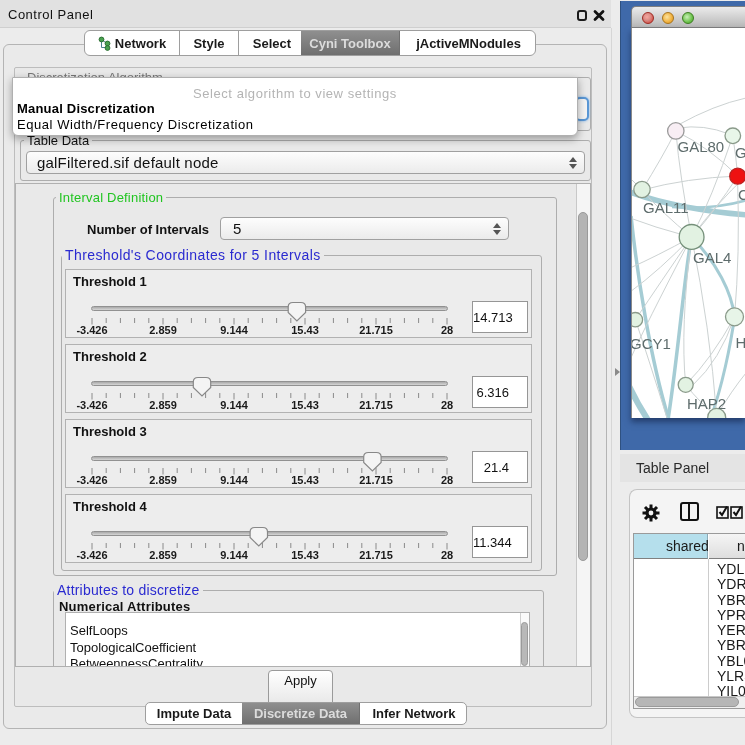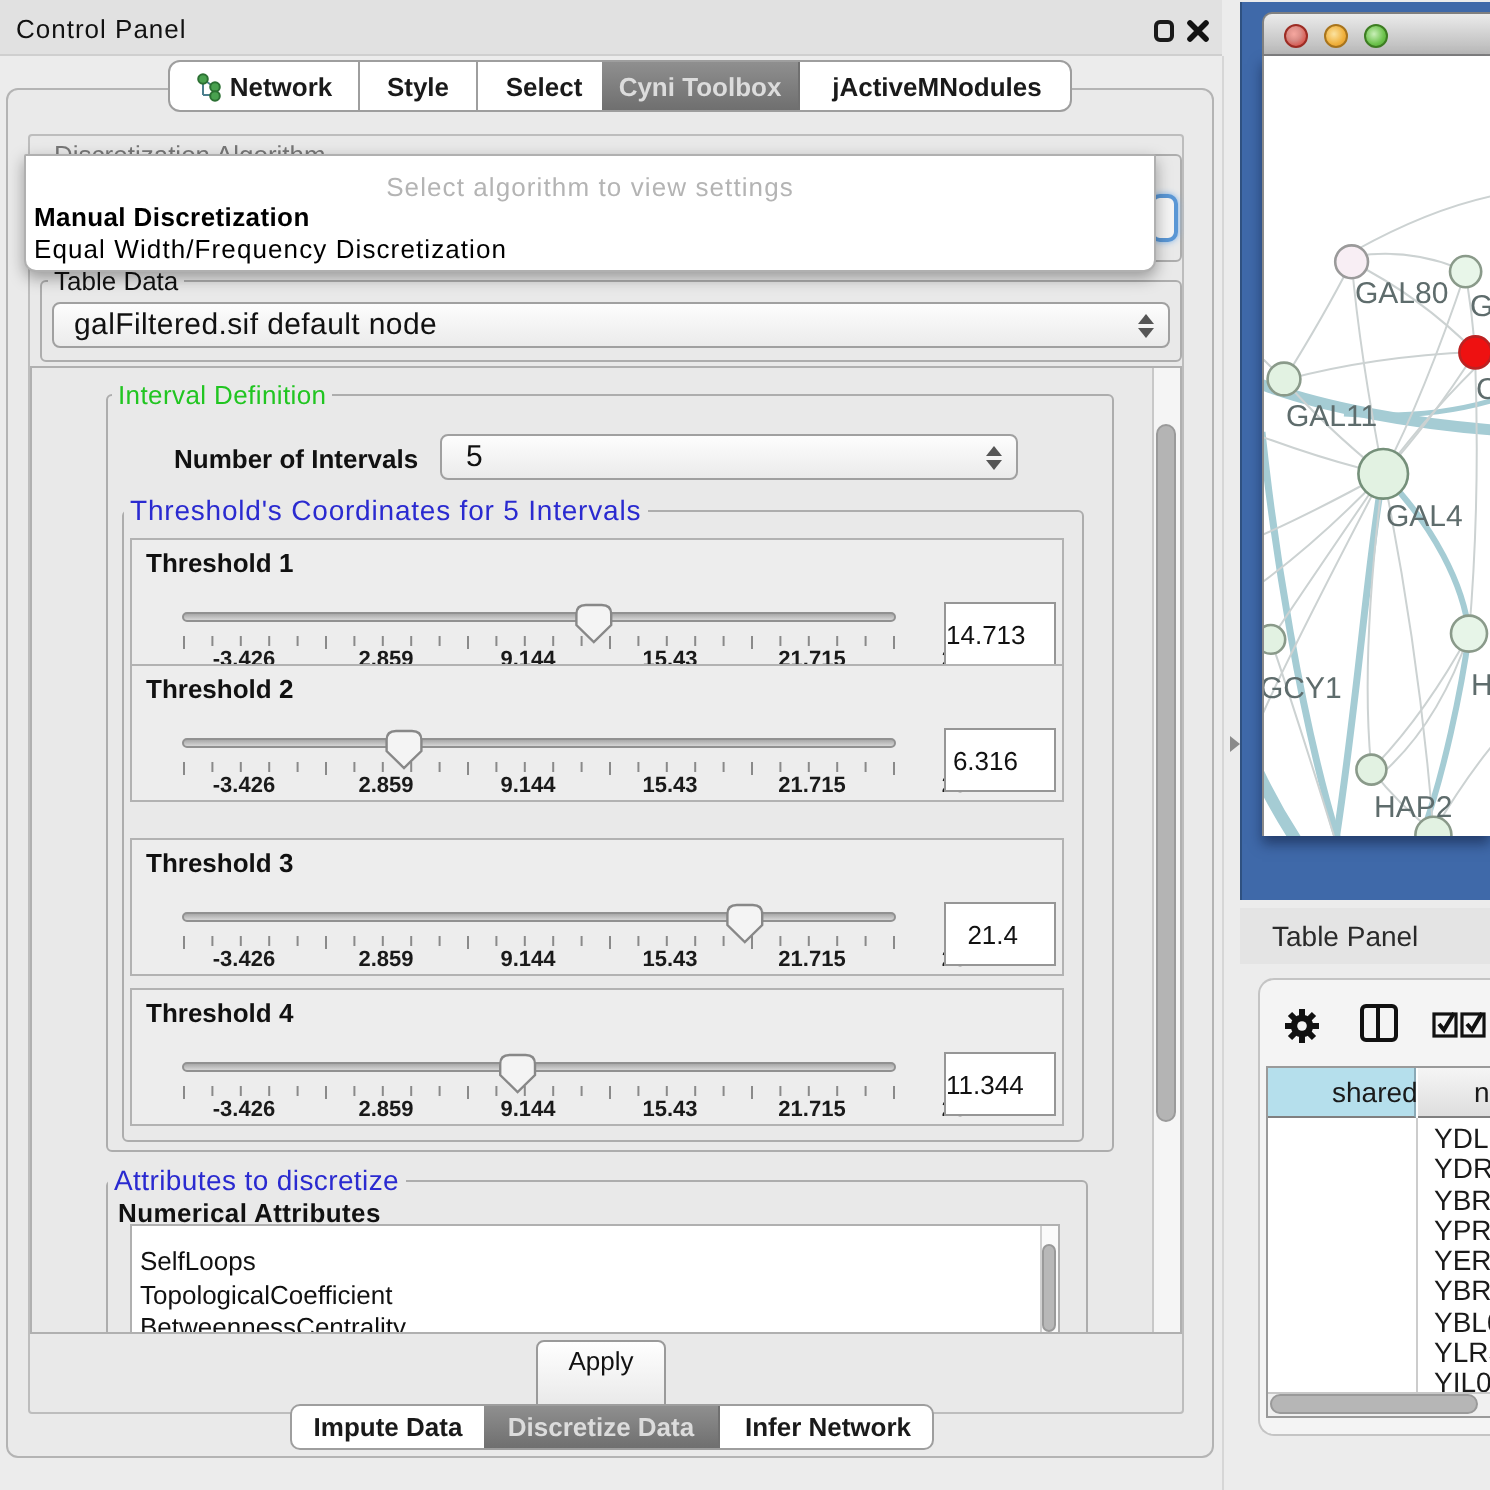--- a/index.html
+++ b/index.html
@@ -10,21 +10,21 @@
 .glabel { position:absolute; font-size:13px; background:#e9e9e9; padding:0 3px; }
 .combo { position:absolute; background:linear-gradient(#fdfdfd,#ebebeb); border:1px solid #a0a0a0; border-radius:4px; font-size:13px; color:#111; }
 .arr2 { position:absolute; right:7px; top:50%; margin-top:-6px; width:8px; height:12px; }
 .arr2 .up { position:absolute; top:0; left:0; width:0; height:0; border-left:4px solid transparent; border-right:4px solid transparent; border-bottom:5px solid #555; }
 .arr2 .dn { position:absolute; bottom:0; left:0; width:0; height:0; border-left:4px solid transparent; border-right:4px solid transparent; border-top:5px solid #555; }
 .tbox { position:absolute; left:64px; width:467px; height:69px; background:#ededed; border:1px solid #b2b2b2; }
 .tlabel { position:absolute; left:7px; top:4px; font-weight:bold; font-size:13px; color:#111; }
 .track { position:absolute; left:25px; top:36px; width:357px; height:5px; border-radius:3px; background:linear-gradient(#a9a9a9,#d6d6d6); border:1px solid #919191; }
 .vbox { position:absolute; left:406px; top:31px; width:56px; height:32px; background:#fff; border:1px solid #969696; font-size:13px; color:#111; text-align:right; line-height:31px; padding-right:18px; }
 .ticklabels { position:absolute; top:54px; left:0; width:467px; font-size:11px; font-weight:bold; color:#1a1a1a; }
-.ticklabels span { position:absolute; transform:translateX(-50%);margin-left:30px; }
+.ticklabels span { position:absolute; transform:translateX(-50%); }
 .seg { position:absolute; top:0; bottom:0; display:flex; align-items:center; justify-content:center; font-size:13px; font-weight:bold; color:#1a1a1a; }
 .segsep { border-left:1px solid #9e9e9e; }
 .segsel { background:linear-gradient(#8f8f8f,#6f6f6f); color:#dcdcdc; }
 </style>
 </head>
 <body>
 
 <div class="abs" style="left:0;top:0;width:611px;height:28px;background:#e1e1e1;border-bottom:1px solid #cfcfcf;">
   <div class="abs" style="left:8px;top:7px;font-size:13px;color:#111;letter-spacing:0.5px;">Control Panel</div>
   <div class="abs" style="left:577px;top:10px;width:10px;height:11px;border:2px solid #1a1a1a;border-radius:3px;"></div>
@@ -111,21 +111,21 @@
     <div class="ticklabels">
         <span style="left:26px;">-3.426</span>
         <span style="left:97px;">2.859</span>
         <span style="left:168px;">9.144</span>
         <span style="left:239px;">15.43</span>
         <span style="left:310px;">21.715</span>
         <span style="left:381px;">28</span>
       </div>
     <div class="vbox">14.713</div>
   </div>
-  <div class="tbox" style="left:49px;top:148px;">
+  <div class="tbox" style="left:49px;top:160px;">
     <div class="tlabel">Threshold 2</div>
     <div class="track"></div>
     <svg class="abs" style="left:0;top:0;" width="467" height="69" viewBox="0 0 467 69">
       <g stroke="#8a8a8a" stroke-width="1">
           <line x1="26.0" y1="48" x2="26.0" y2="54.5"></line>
           <line x1="40.2" y1="48" x2="40.2" y2="53"></line>
           <line x1="54.4" y1="48" x2="54.4" y2="53"></line>
           <line x1="68.6" y1="48" x2="68.6" y2="53"></line>
           <line x1="82.8" y1="48" x2="82.8" y2="53"></line>
           <line x1="97.0" y1="48" x2="97.0" y2="54.5"></line>

